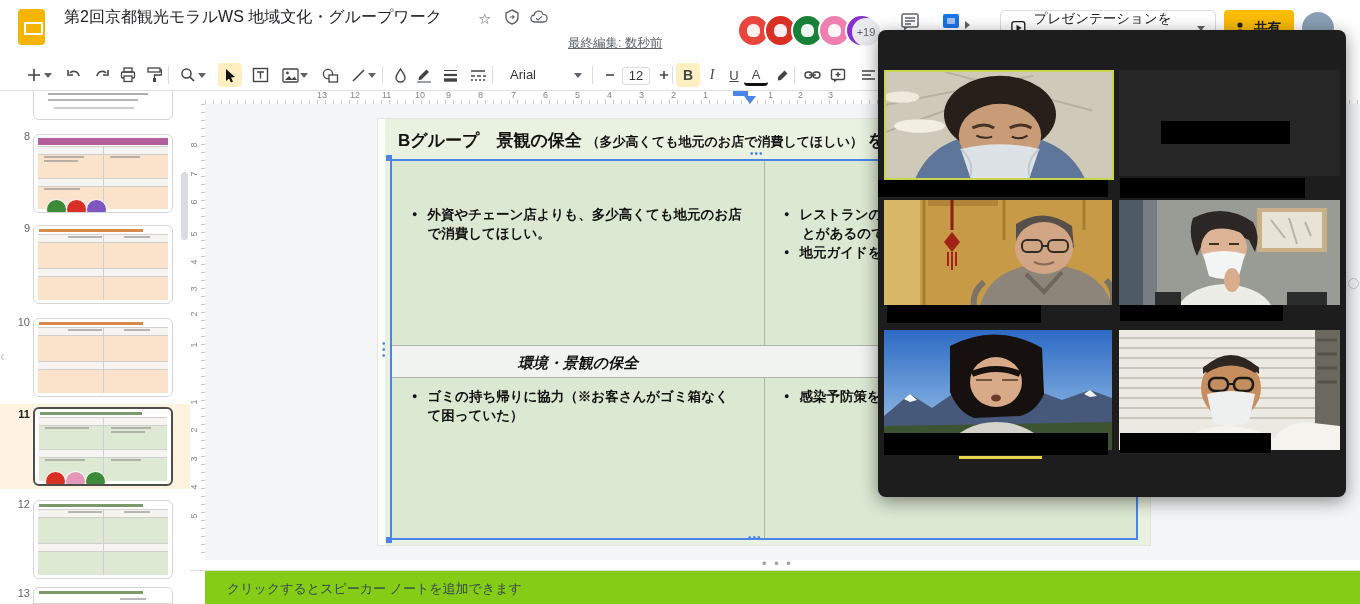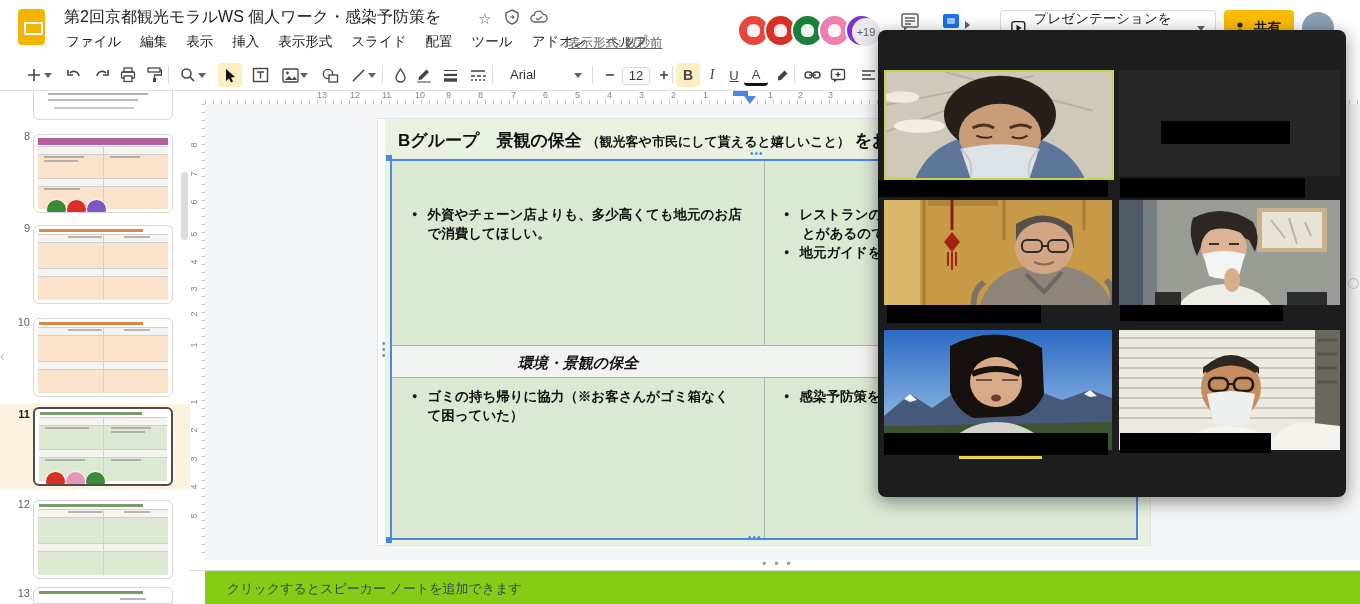--- a/index.html
+++ b/index.html
@@ -79,47 +79,35 @@
   .redact{position:absolute;background:#000;z-index:55;}
   .yline{position:absolute;background:#e8d44d;z-index:56;}
 </style>
 </head>
 <body>
 
 <div id="app">
 
   <div id="header">
     <div class="logo"></div>
-    <div class="doc-title">第2回京都観光モラルWS 個人ワーク・感染予防策を</div>
+    <div class="doc-title">第2回京都観光モラルWS 地域文化・グループワーク</div>
     <span class="title-ic" style="left:478px;">☆</span>
     <span class="title-ic" style="left:504px;top:9px;">
       <svg width="16" height="16" viewBox="0 0 16 16">
           <path d="M8 1 L14 4 V8 C14 12 11 14 8 15 C5 14 2 12 2 8 V4 Z" fill="none" stroke="#5f6368" stroke-width="1.4"></path>
           <path d="M6 8 h4 M8.4 6.4 L10 8 L8.4 9.6" stroke="#5f6368" stroke-width="1.2" fill="none"></path>
         </svg>
     </span>
     <span class="title-ic" style="left:530px;top:10px;">
       <svg width="18" height="14" viewBox="0 0 18 14">
           <path d="M4.5 12 a3.5 3.5 0 0 1 -.3-7 a4.5 4.5 0 0 1 8.8-.6 a3.2 3.2 0 0 1 .5 7.6 Z" fill="none" stroke="#5f6368" stroke-width="1.3"></path>
           <path d="M6 8.2 L8 10 L12 6.4" stroke="#5f6368" stroke-width="1.2" fill="none"></path>
         </svg>
     </span>
-    <nav class="menubar">
-      <span>ファイル</span>
-      <span>編集</span>
-      <span>表示</span>
-      <span>挿入</span>
-      <span>表示形式</span>
-      <span>スライド</span>
-      <span>配置</span>
-      <span>ツール</span>
-      <span>アドオン</span>
-      <span>ヘルプ</span>
-    </nav>
-    <span class="last-edit">表示形式: 数秒前</span>
+    <span class="last-edit">最終編集: 数秒前</span>
 
     <span class="avatar" style="left:737px;background:#e8453c;">
         <span class="dot"></span>
       </span>
     <span class="avatar" style="left:764px;background:#d93025;">
         <span class="dot"></span>
       </span>
     <span class="avatar" style="left:791px;background:#188038;">
         <span class="dot"></span>
       </span>
@@ -447,21 +435,21 @@
 
     <span class="strip-chevron">‹</span>
   </div>
   <div class="scrollpill"></div>
 
   <div id="canvas">
     <div id="slide">
       <div class="white-edge"></div>
       <div id="slide-title">
         <span>Bグループ　景観の保全</span>
-        <span class="small">（観光客や市民にして貰えると嬉しいこと）</span>
+        <span class="small">（多少高くても地元のお店で消費してほしい）</span>
         <span>をお互いに発</span>
       </div>
 
       <div id="g-table">
         <div class="col-line"></div>
 
 
         <div class="bullet-row" style="left:20px;top:44px;width:330px;">
           <span class="bdot">●</span>
           <span>外資やチェーン店よりも、多少高くても地元のお店で消費してほしい。</span>

